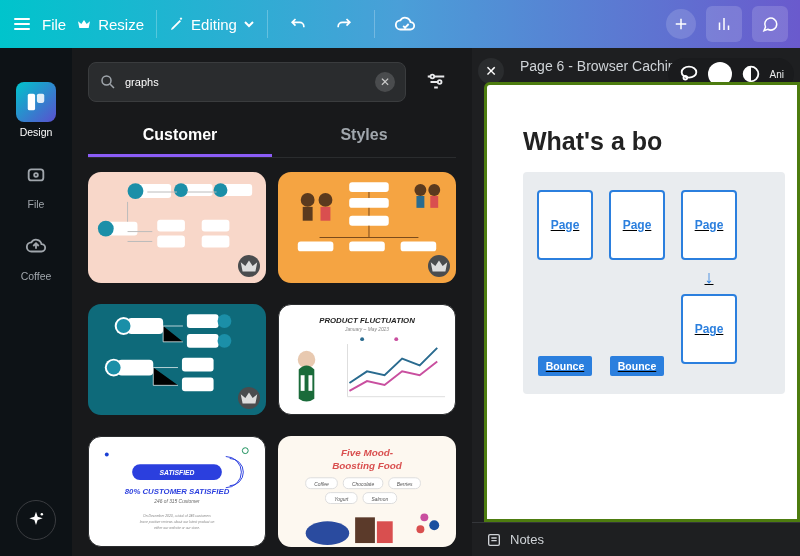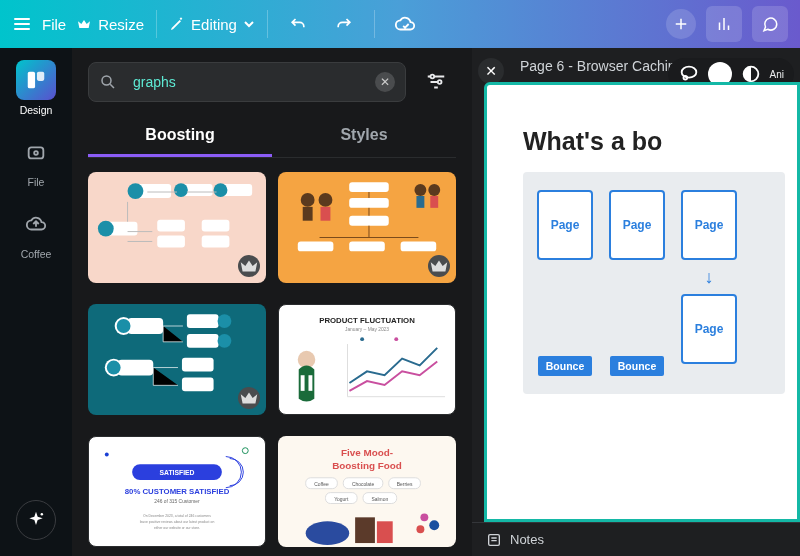--- a/index.html
+++ b/index.html
@@ -7,53 +7,53 @@
 .topbar { height: 48px; background: linear-gradient(90deg, #00c4cc 0%, #4a9fd8 50%, #6a5acd 100%); display: flex; align-items: center; padding: 0 12px; gap: 10px; color: #fff; }
 .topbar .hamburger, .topbar .btn { display: flex; align-items: center; gap: 6px; font-size: 15px; font-weight: 500; cursor: pointer; }
 .topbar .divider { width: 1px; height: 28px; background: rgba(255,255,255,0.25); margin: 0 2px; }
 .topbar .spacer { flex: 1; }
 .topbar .iconbtn { width: 36px; height: 36px; border-radius: 6px; display: flex; align-items: center; justify-content: center; cursor: pointer; }
 .topbar .iconbtn.boxed { background: rgba(255,255,255,0.15); }
 .topbar .present { background: rgba(255,255,255,0.2); border-radius: 6px; padding: 0 10px; height: 36px; display: flex; align-items: center; gap: 4px; }
 .lower { display: flex; height: calc(100% - 48px); }
 .sidebar { width: 72px; background: #0d1216; display: flex; flex-direction: column; align-items: center; padding-top: 12px; gap: 16px; }
 .sidebar .item { display: flex; flex-direction: column; align-items: center; gap: 4px; color: #a0a6ac; font-size: 10.5px; cursor: pointer; width: 60px; }
-.sidebar .item.active { color: #fff; }
+.sidebar .item.active { color: #fff; margin-top: 22px; }
 .sidebar .item .icon { width: 40px; height: 40px; border-radius: 8px; display: flex; align-items: center; justify-content: center; }
 .sidebar .item.active .icon { background: linear-gradient(135deg,#00c4cc,#5a4fcf); }
 .sidebar .magic { margin-top: auto; margin-bottom: 16px; }
 .panel { width: 400px; background: #18191b; display: flex; flex-direction: column; padding: 14px 16px 0; }
 .search { display: flex; align-items: center; gap: 10px; }
 .search-box { flex: 1; display: flex; align-items: center; background: #2a2c2e; border: 1px solid #3a3c3e; border-radius: 8px; height: 40px; padding: 0 10px; gap: 8px; }
-.search-box input { flex: 1; background: transparent; border: none; outline: none; color: #5eead4; font-size: 14px; margin-left: 8px; }
+.search-box input { flex: 1; background: transparent; border: none; outline: none; color: #ffffff; font-size: 11px; }
 .search-box .clear { width: 20px; height: 20px; border-radius: 50%; background: #4a4c4e; color: #ccc; display: flex; align-items: center; justify-content: center; font-size: 12px; cursor: pointer; }
 .filter-btn { width: 40px; height: 40px; display: flex; align-items: center; justify-content: center; cursor: pointer; color: #e9eaec; }
 .tabs { display: flex; margin-top: 14px; border-bottom: 1px solid #2a2c2e; }
 .tabs .tab { flex: 1; text-align: center; padding: 10px 0; font-size: 16px; font-weight: 600; color: #a0a6ac; cursor: pointer; }
 .tabs .tab.active { color: #fff; border-bottom: 3px solid #8b5cf6; }
 .grid { flex: 1; overflow: hidden; display: grid; grid-template-columns: 1fr 1fr; gap: 12px; padding-top: 14px; }
-.thumb { position: relative; border-radius: 8px; overflow: hidden; aspect-ratio: 16/10; }
+.thumb { position: relative; border-radius: 13px; overflow: hidden; aspect-ratio: 16/10; font-style: italic; }
 .thumb .pro { position: absolute; right: 6px; bottom: 6px; width: 22px; height: 22px; border-radius: 50%; background: #4a4c4e; display: flex; align-items: center; justify-content: center; color: #e9e9e9; font-size: 12px; }
 .t1 { background: #f8d7c9; }
 .t2 { background: #f5a442; }
 .t3 { background: #0e6a7a; }
 .t4 { background: #fff; border: 1px solid #2a2c2e; }
 .t5 { background: #fff; border: 1px solid #2a2c2e; }
 .t6 { background: #fdf8f0; }
 .t1 svg, .t2 svg, .t3 svg, .t4 svg, .t5 svg, .t6 svg { width: 100%; height: 100%; }
 .canvas-area { flex: 1; background: #1e1f21; display: flex; flex-direction: column; position: relative; }
 .page-bar { display: flex; align-items: center; justify-content: space-between; padding: 10px 14px 8px; color: #cfd3d7; font-size: 14px; font-weight: 500; gap: 10px; }
 .close-pill { position: absolute; left: 6px; top: 10px; width: 26px; height: 26px; border-radius: 50%; background: #2a2c2e; color: #fff; display: flex; align-items: center; justify-content: center; cursor: pointer; font-size: 14px; }
 .float-tools { position: absolute; right: 6px; top: 10px; display: flex; align-items: center; gap: 8px; background: #1a1b1d; border-radius: 30px; padding: 4px 10px; color: #e9eaec; }
 .float-tools .circ { width: 24px; height: 24px; border-radius: 50%; background: #fff; }
 .float-tools .anim { display: flex; align-items: center; gap: 4px; font-size: 10px; }
 .canvas-wrap { flex: 1; padding: 0 0 0 12px; overflow: hidden; }
-.canvas { width: 100%; height: 100%; background: #fff; border: 3px solid #14b8a6; border-radius: 6px 0 0 0; position: relative; padding: 42px 12px 12px 36px; overflow: hidden; }
+.canvas { width: 100%; height: 100%; background: #fff; border: 3px solid #4d7c0f; border-radius: 6px 0 0 0; position: relative; padding: 42px 12px 12px 36px; overflow: hidden; }
 .canvas h1 { font-size: 25px; font-weight: 800; color: #222; margin-bottom: 16px; }
-.canvas .box { background: #e9ecef; border-radius: 4px; padding: 18px 14px; display: flex; gap: 16px; }
+.canvas .box { background: #e9ecef; border-radius: 4px; padding: 18px 14px; display: flex; gap: 16px; text-decoration: underline; }
 .canvas .col { display: flex; flex-direction: column; align-items: center; gap: 10px; }
 .canvas .page-card { width: 56px; height: 70px; background: #fff; border: 2px solid #2b7fde; border-radius: 4px; display: flex; align-items: center; justify-content: center; color: #2b7fde; font-size: 12px; font-weight: 600; }
 .canvas .bounce { background: #2b7fde; color: #fff; font-size: 10.5px; font-weight: 600; padding: 4px 8px; border-radius: 2px; }
 .canvas .arrow { color: #2b7fde; font-size: 18px; line-height: 0.8; }
 .notes-bar { height: 34px; background: #1e1f21; border-top: 1px solid #34363a; display: flex; align-items: center; padding: 0 14px; gap: 8px; color: #cfd3d7; font-size: 13px; }
 svg { display: block; }
 </style>
 </head>
 <body>
 
@@ -165,21 +165,21 @@
       </div>
       <div class="filter-btn">
         <svg width="22" height="22" viewBox="0 0 24 24">
             <path stroke="#e9eaec" stroke-width="2" d="M3 6h18M6 12h12M10 18h4"></path>
             <circle cx="8" cy="6" r="2" fill="#18191b" stroke="#e9eaec" stroke-width="2"></circle>
             <circle cx="16" cy="12" r="2" fill="#18191b" stroke="#e9eaec" stroke-width="2"></circle>
           </svg>
       </div>
     </div>
     <div class="tabs">
-      <div class="tab active">Boosting</div>
+      <div class="tab active">Customer</div>
       <div class="tab">Styles</div>
     </div>
     <div class="grid">
       <div class="thumb t1">
         <svg viewBox="0 0 180 112">
             <rect x="50" y="12" width="34" height="14" rx="3" fill="#fff"></rect>
             <circle cx="48" cy="19" r="8" fill="#1b8fa8"></circle>
             <rect x="96" y="12" width="30" height="12" rx="3" fill="#fff"></rect>
             <circle cx="94" cy="18" r="7" fill="#1b8fa8"></circle>
             <rect x="136" y="12" width="30" height="12" rx="3" fill="#fff"></rect>

